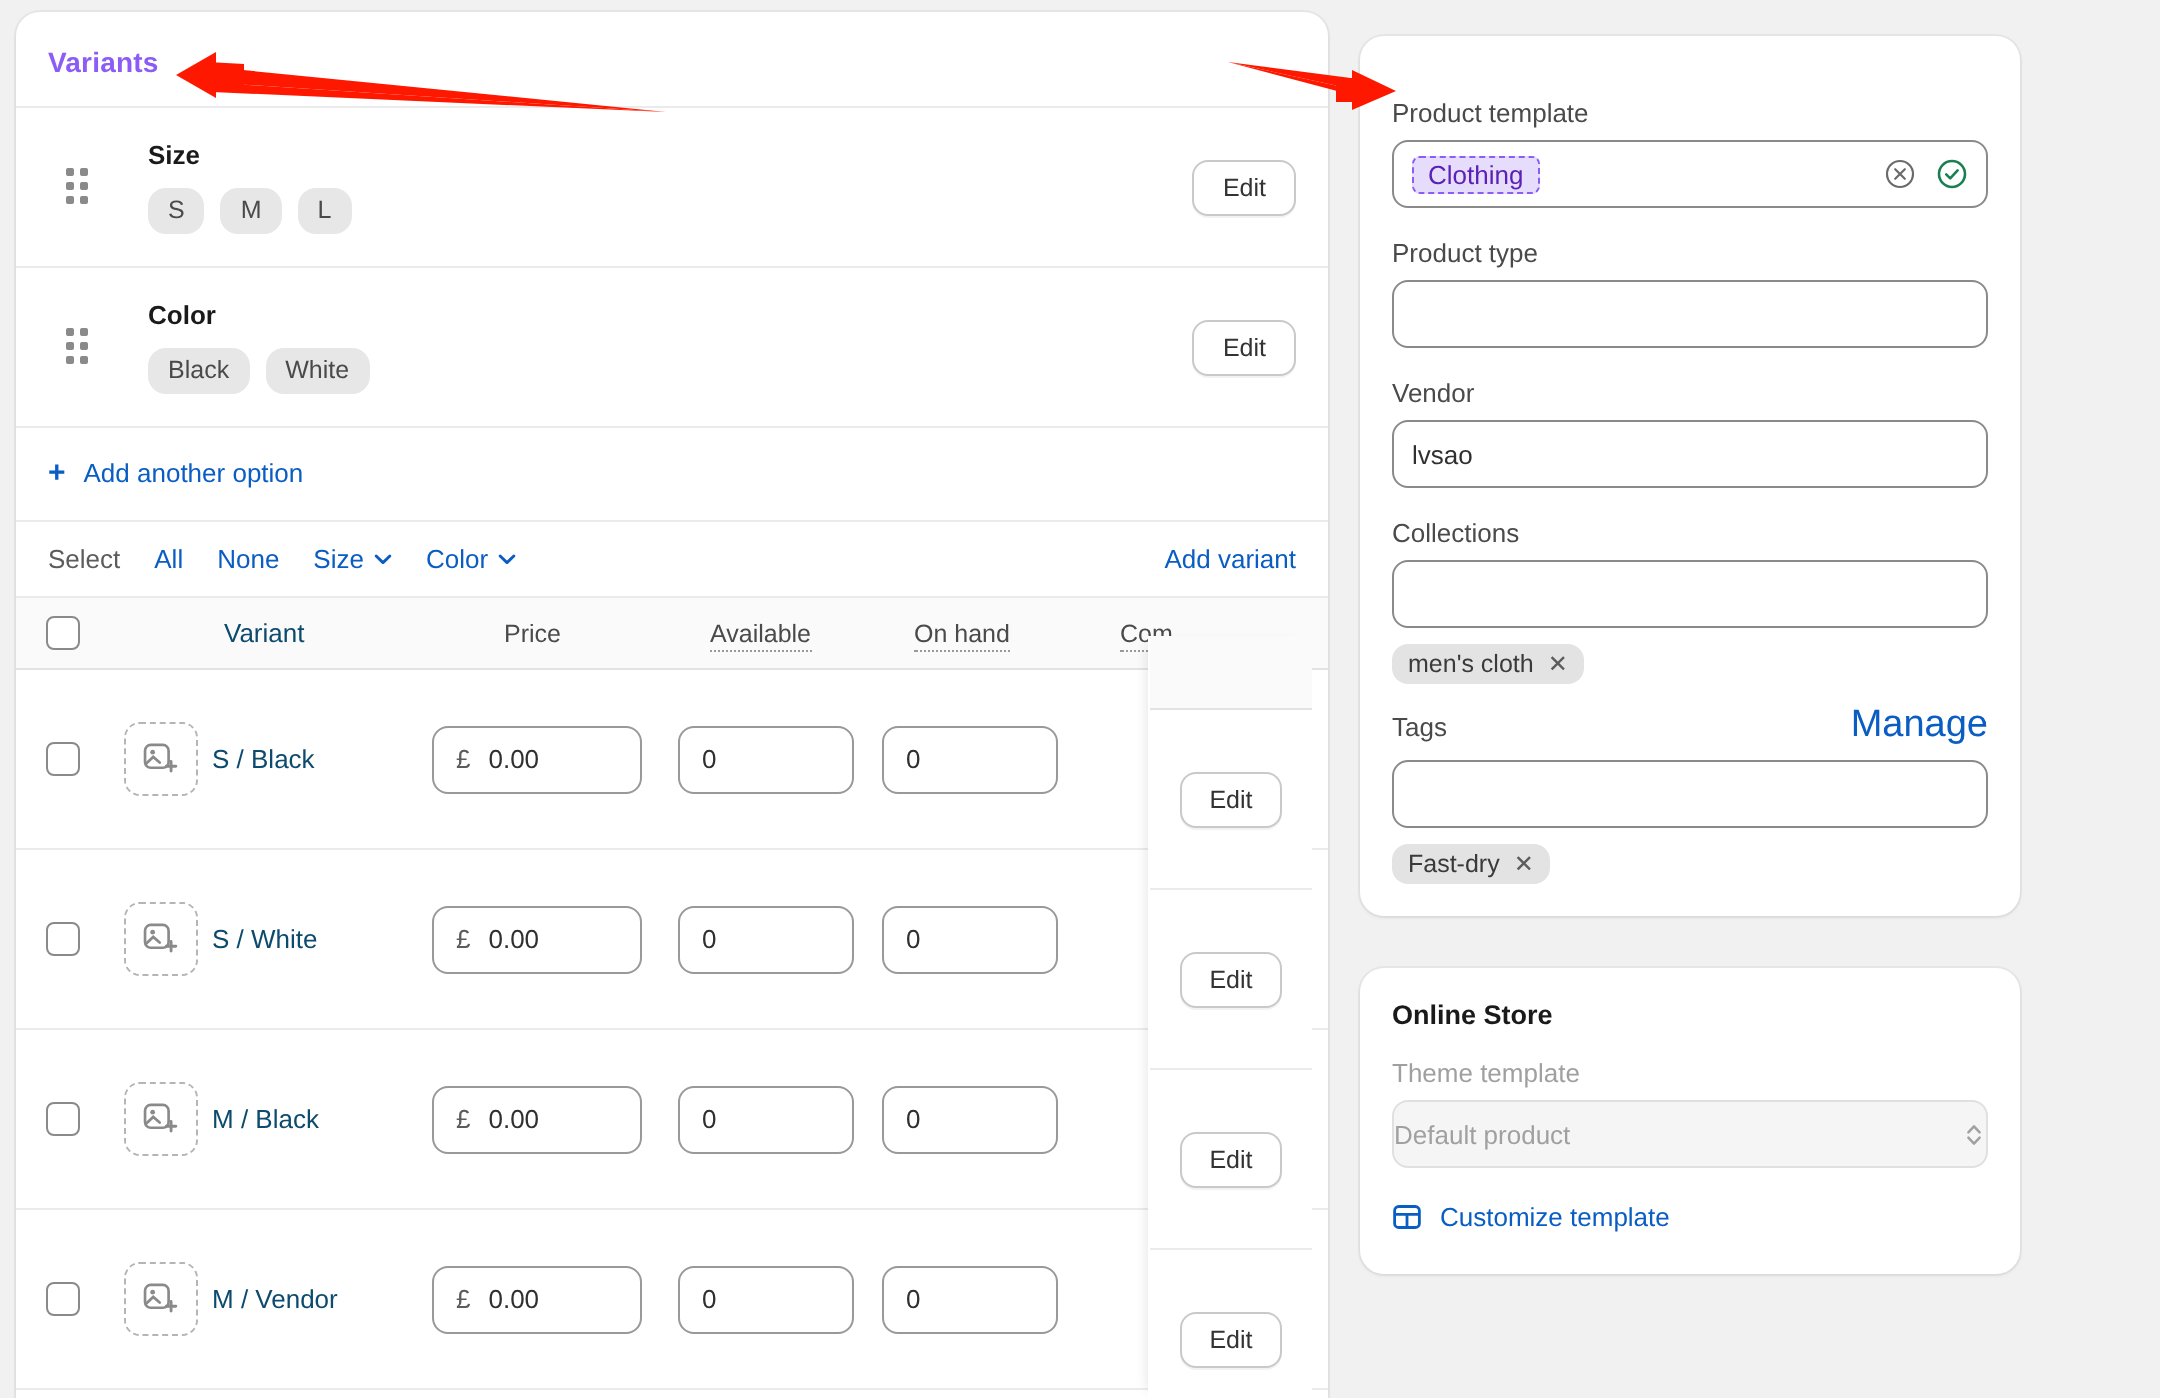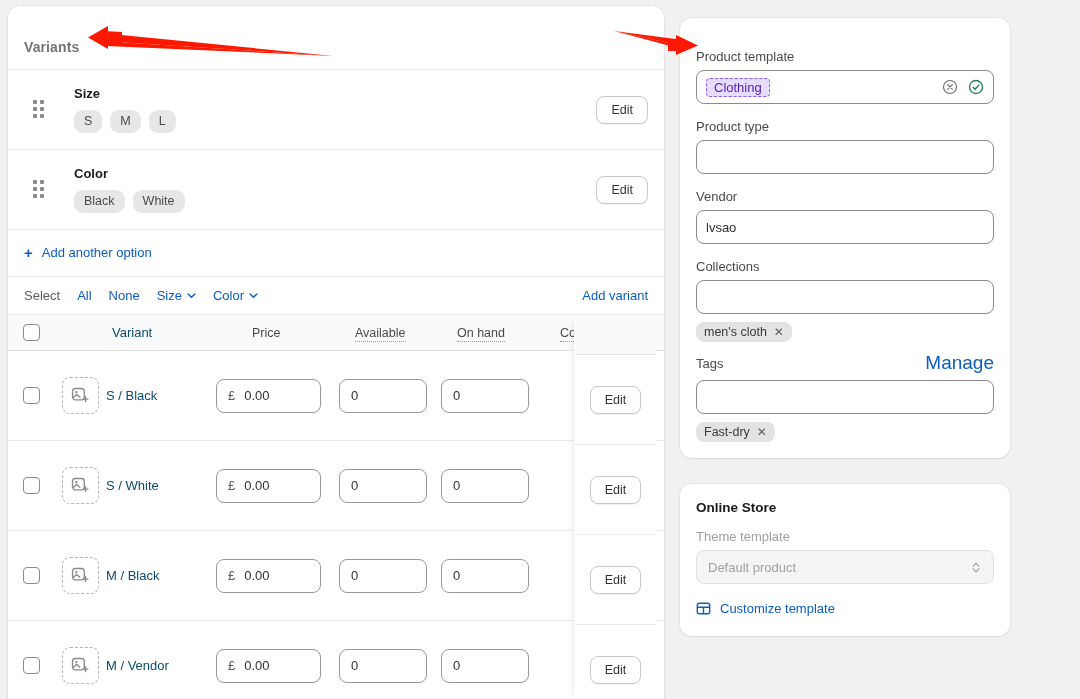--- a/index.html
+++ b/index.html
@@ -22,22 +22,22 @@
   #variants-card {
     position: absolute;
     left: 8px; top: 6px;
     width: 656px; height: 710px;
     background: #fff;
     border-radius: 12px 12px 0 0;
     box-shadow: 0 0 0 1px rgba(0,0,0,0.045), 0 1px 2px rgba(0,0,0,0.06);
     overflow: hidden;
   }
   .variants-title {
-    font-size: 14px; font-weight: 700; color: #737373;
-    padding: 33px 16px 14px 16px; letter-spacing: .1px;
+    font-size: 14px; font-weight: 700; color: #8b5cf6;
+    padding: 17px 16px 14px 16px; letter-spacing: .1px;
   }
   .option-row {
     display: flex; align-items: flex-start;
     padding: 14px 16px 16px 16px;
     border-top: 1px solid #ebebeb;
     position: relative;
     min-height: 74px;
   }
   .drag-handle {
     width: 20px; height: 20px;
@@ -176,21 +176,21 @@
   .tag-x { color: #5c5c5c; font-size: 12px; cursor: pointer; }
   .label-row { display: flex; align-items: center; justify-content: space-between; margin: 10px 0 6px; }
   .label-row .field-label { margin: 0; }
   .manage-link { font-size: 19px; color: #0a5dc2; cursor: pointer; }
 
   #store-card { position: absolute; left: 680px; top: 484px; width: 330px; padding: 16px; }
   .muted-label { font-size: 13px; color: #a0a0a0; margin: 14px 0 6px; }
   .select-disabled {
     background: #f5f5f5; border: 1px solid #e0e0e0; border-radius: 8px;
     height: 34px; display: flex; align-items: center; justify-content: space-between;
-    padding: 0 11px; font-size: 13px; color: #a0a0a0; cursor: default;
+    padding: 0 0; font-size: 13px; color: #a0a0a0; cursor: default;
   }
   .customize {
     display: inline-flex; align-items: center; gap: 9px;
     color: #0a5dc2; font-size: 13px; margin-top: 17px; cursor: pointer;
   }
 
   
   #arrows { position: absolute; inset: 0; pointer-events: none; z-index: 50; }
 </style>
 </head>

